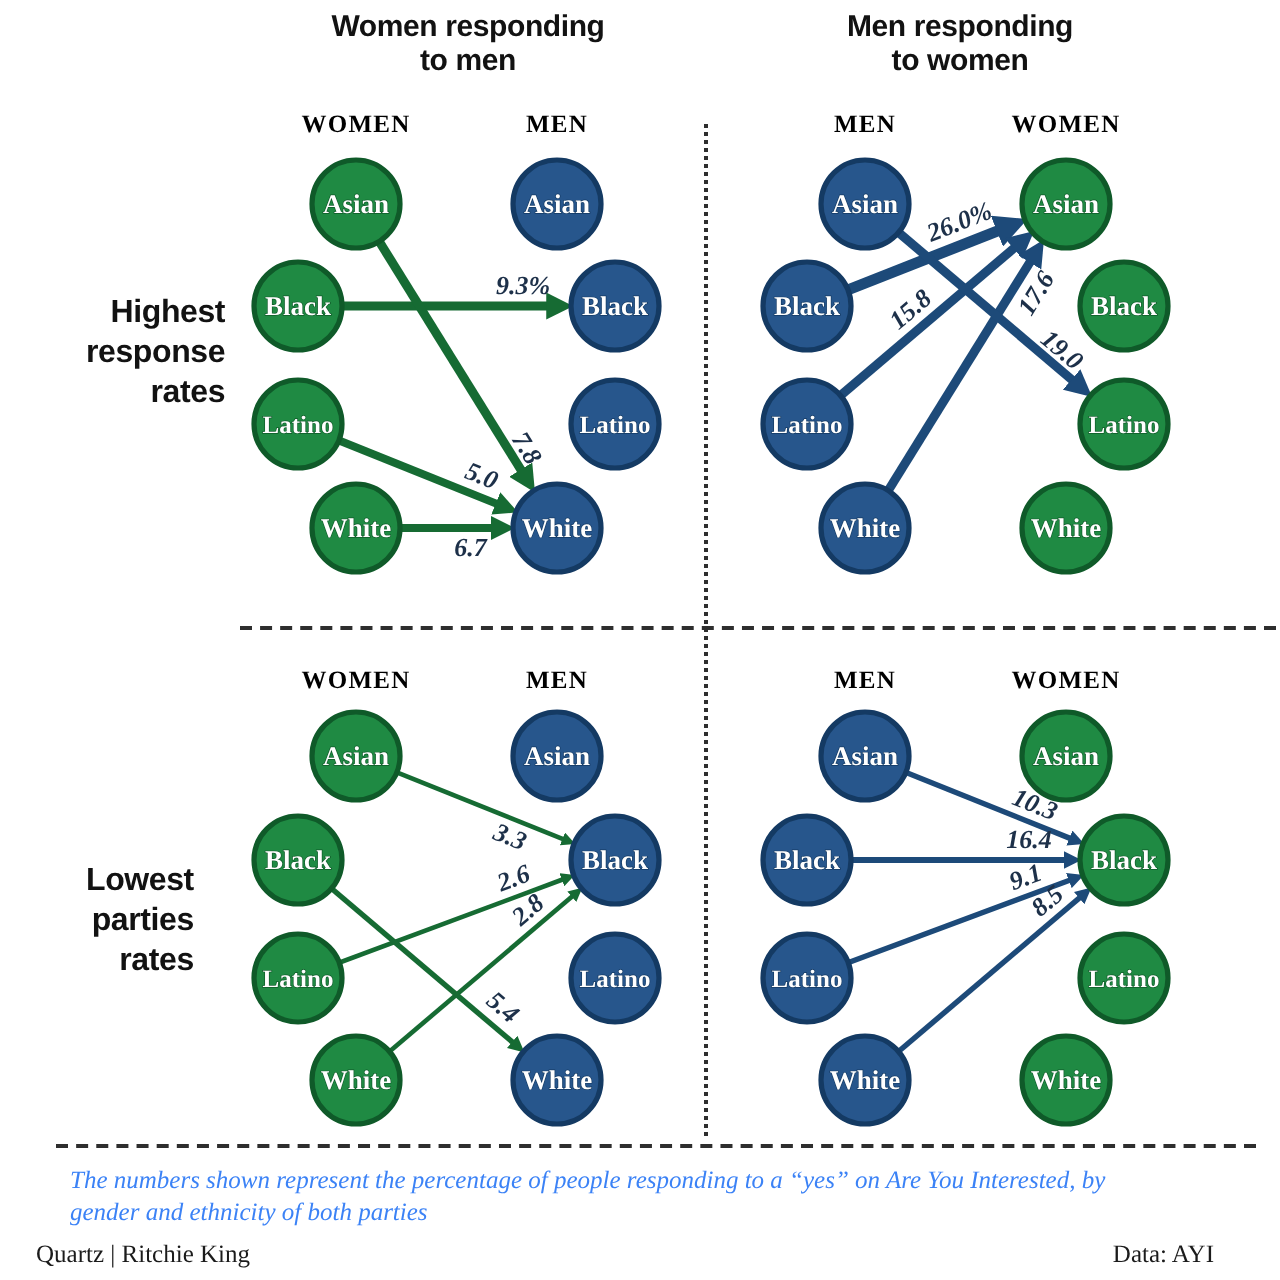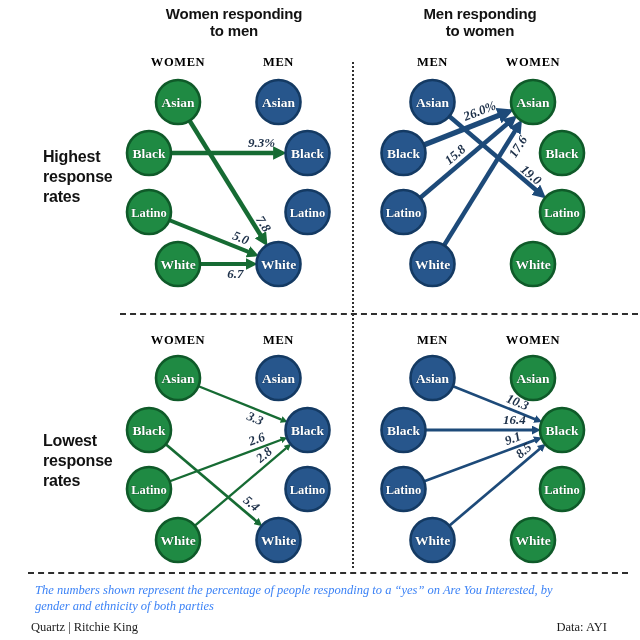--- a/index.html
+++ b/index.html
@@ -6,21 +6,21 @@
   body{width:640px;height:640px;overflow:hidden;font-family:"Liberation Sans",sans-serif;}
   #stage{position:relative;width:640px;height:640px;background:#fff;}
   #diagram{position:absolute;left:0;top:0;}
   .qtitle{
     position:absolute;transform:translateX(-50%);text-align:center;
     font-weight:bold;font-size:15px;line-height:1.13;color:#121212;
     letter-spacing:-0.2px;white-space:pre-line;
   }
   .rowlab{
     position:absolute;font-weight:bold;font-size:16px;line-height:1.25;
-    color:#121212;letter-spacing:-0.2px;white-space:pre-line;
+    color:#121212;letter-spacing:-0.2px;white-space:pre-line;text-align:right;
   }
   .col-header{
     position:absolute;transform:translateX(-50%);
     font-family:"Liberation Serif",serif;font-weight:bold;
     font-size:12.5px;letter-spacing:0.6px;color:#000000;white-space:nowrap;
   }
   .divider-v{position:absolute;width:0;border-left:2px dotted #2e2e2e;}
   .divider-h{position:absolute;height:0;border-top:2px dashed #2e2e2e;}
   .footnote{
     position:absolute;font-family:"Liberation Serif",serif;font-style:italic;
@@ -214,30 +214,30 @@
 
   <div class="qtitle" style="left:480px;top:6px">Men responding
 to women</div>
   <div class="qtitle" style="left:234px;top:6px">Women responding
 to men</div>
 
   <div class="rowlab" style="left:43px;top:147px">Highest
 response
 rates</div>
   <div class="rowlab" style="left:43px;top:431px">Lowest
-response
+parties
 rates</div>
 
   <div class="divider-v" style="left:352px;top:62px;height:506px"></div>
   <div class="divider-h" style="left:120px;top:313px;width:518px"></div>
   <div class="divider-h" style="left:28px;top:572px;width:600px"></div>
 
   <div class="footnote" style="left:35px;top:582px;width:592px">The numbers shown represent the percentage of people responding to a “yes” on Are You Interested, by
 gender and ethnicity of both parties</div>
-  <div class="credit" style="left:31px;top:620px">Quartz | Ritchie King</div>
+  <div class="credit" style="left:18px;top:620px">Quartz | Ritchie King</div>
   <div class="credit right" style="right:33px;top:620px">Data: AYI</div>
 <div class="col-header" style="left: 178px; top: 55px;">WOMEN</div>
     <div class="col-header" style="left: 278.5px; top: 55px;">MEN</div>
     <div class="col-header" style="left: 432.5px; top: 55px;">MEN</div>
     <div class="col-header" style="left: 533px; top: 55px;">WOMEN</div>
     <div class="col-header" style="left: 178px; top: 333px;">WOMEN</div>
     <div class="col-header" style="left: 278.5px; top: 333px;">MEN</div>
     <div class="col-header" style="left: 432.5px; top: 333px;">MEN</div>
     <div class="col-header" style="left: 533px; top: 333px;">WOMEN</div>
   </div>

